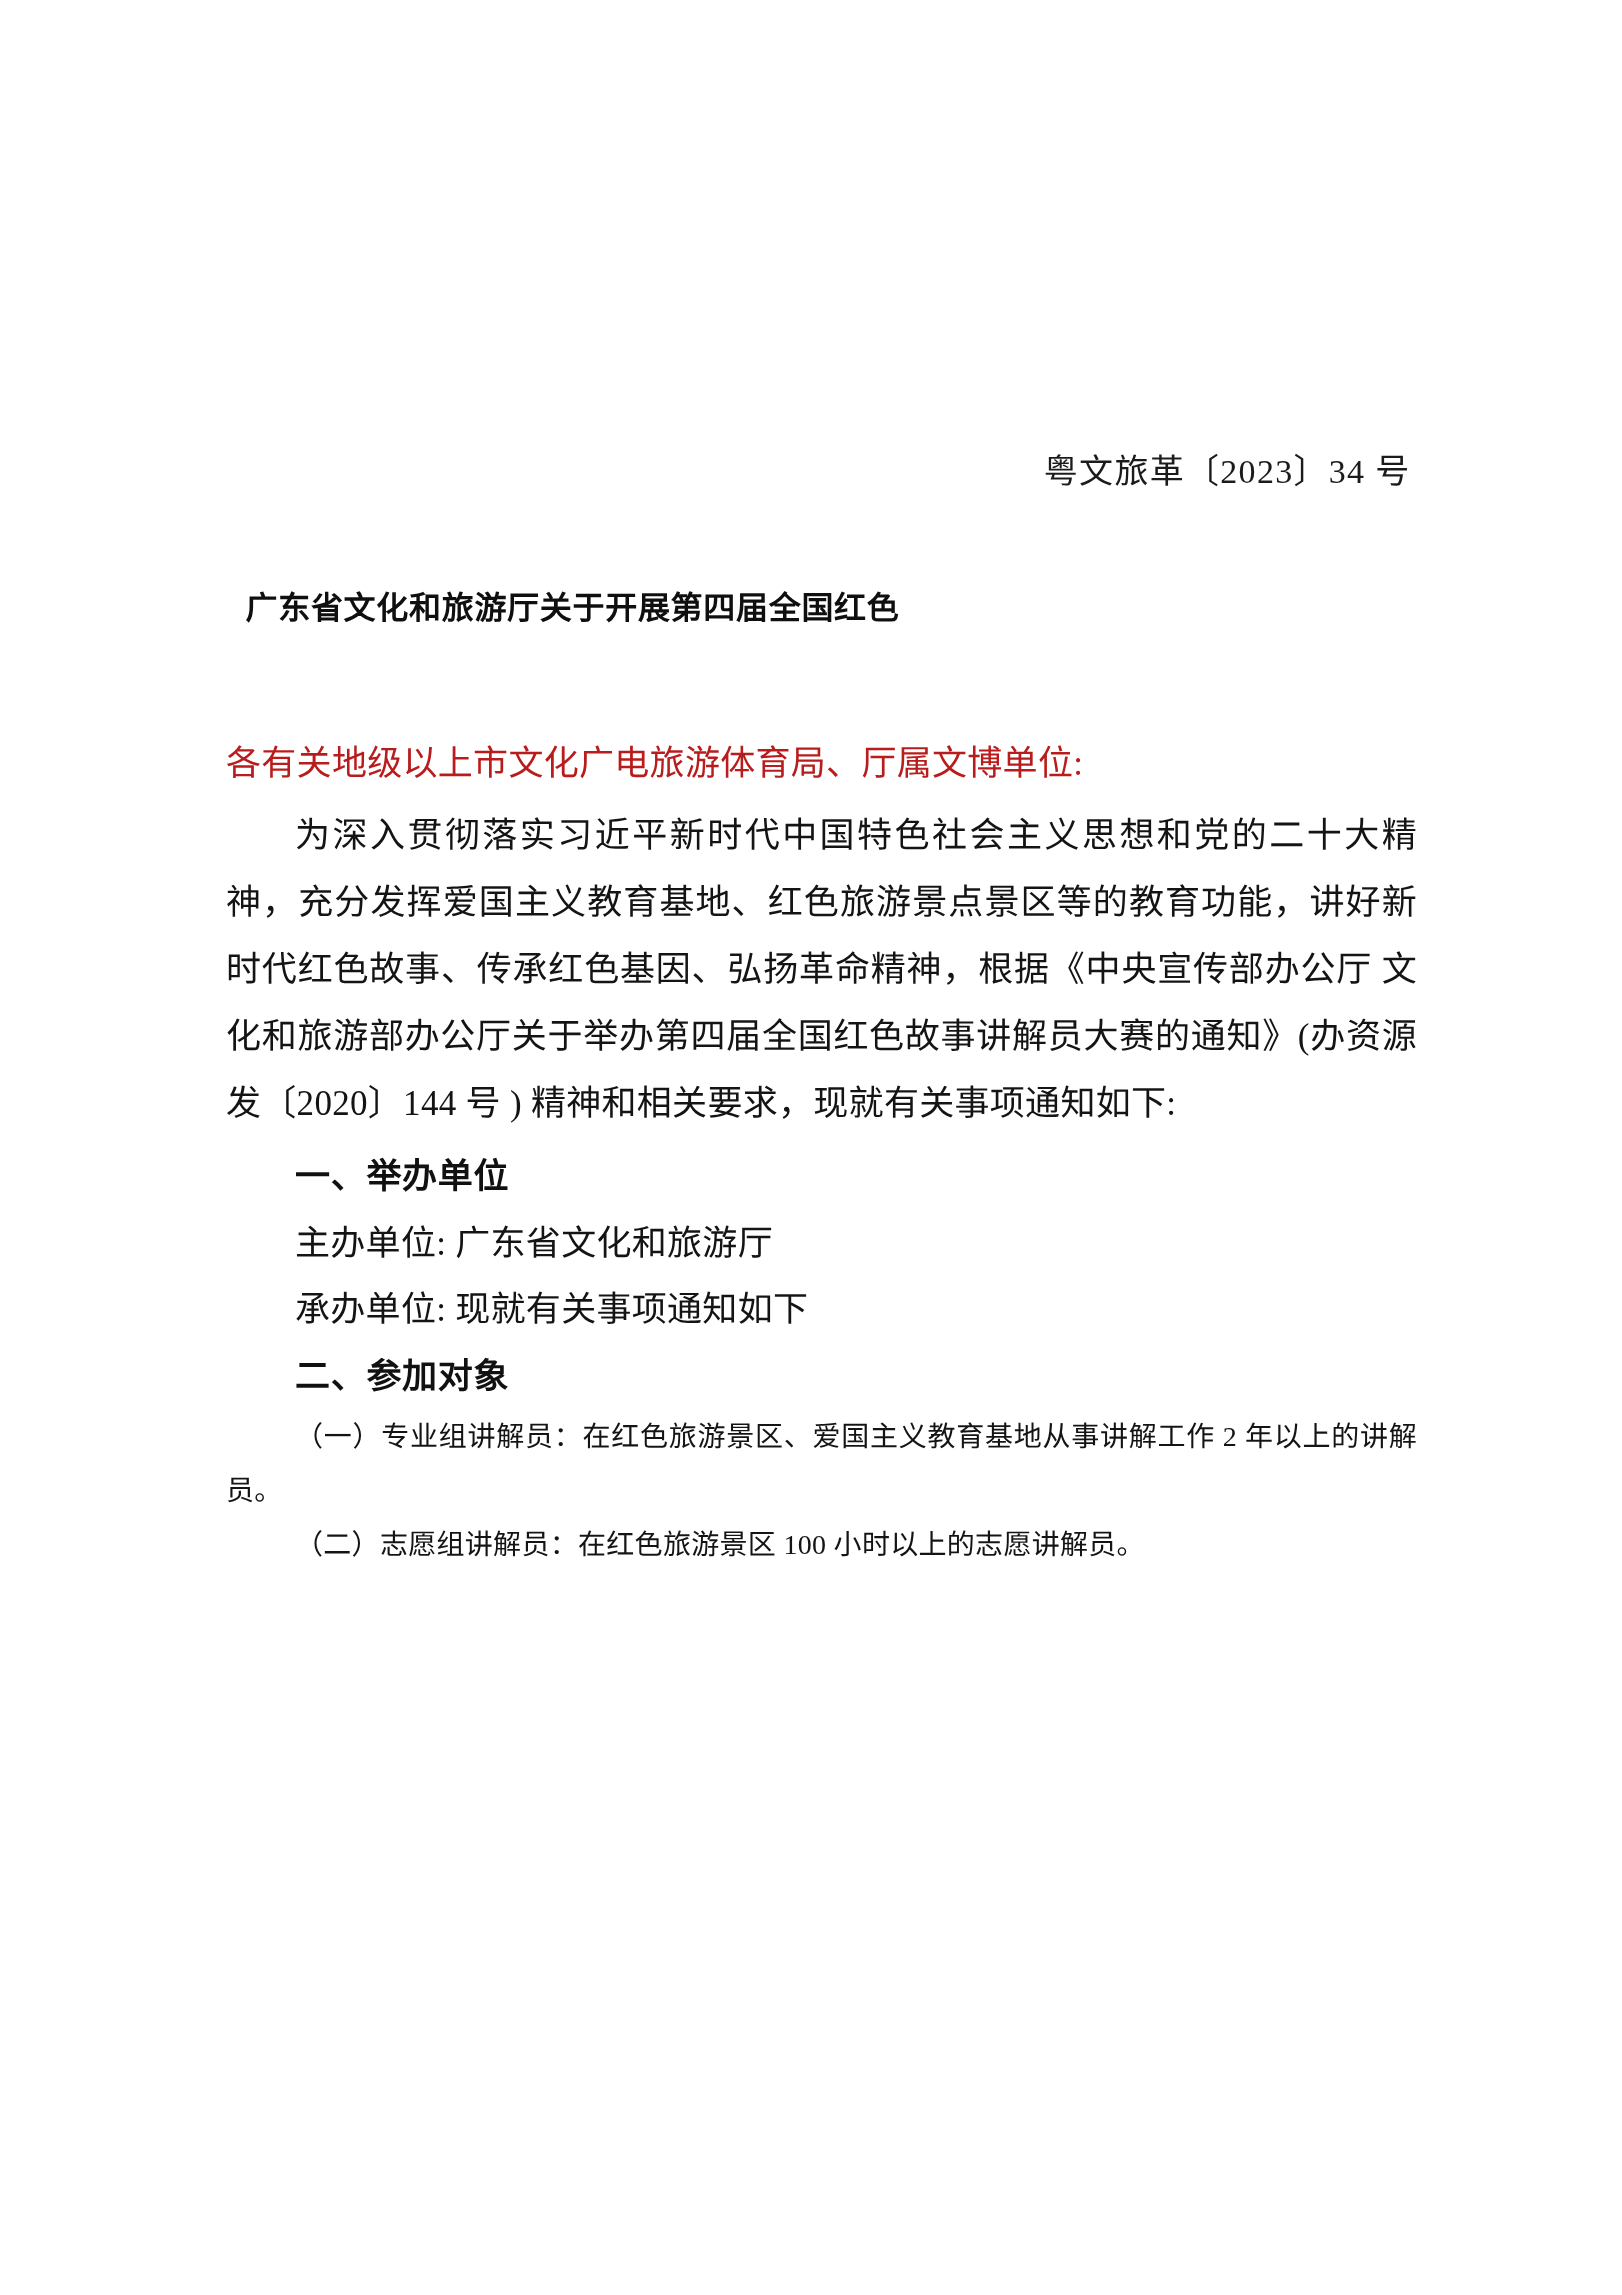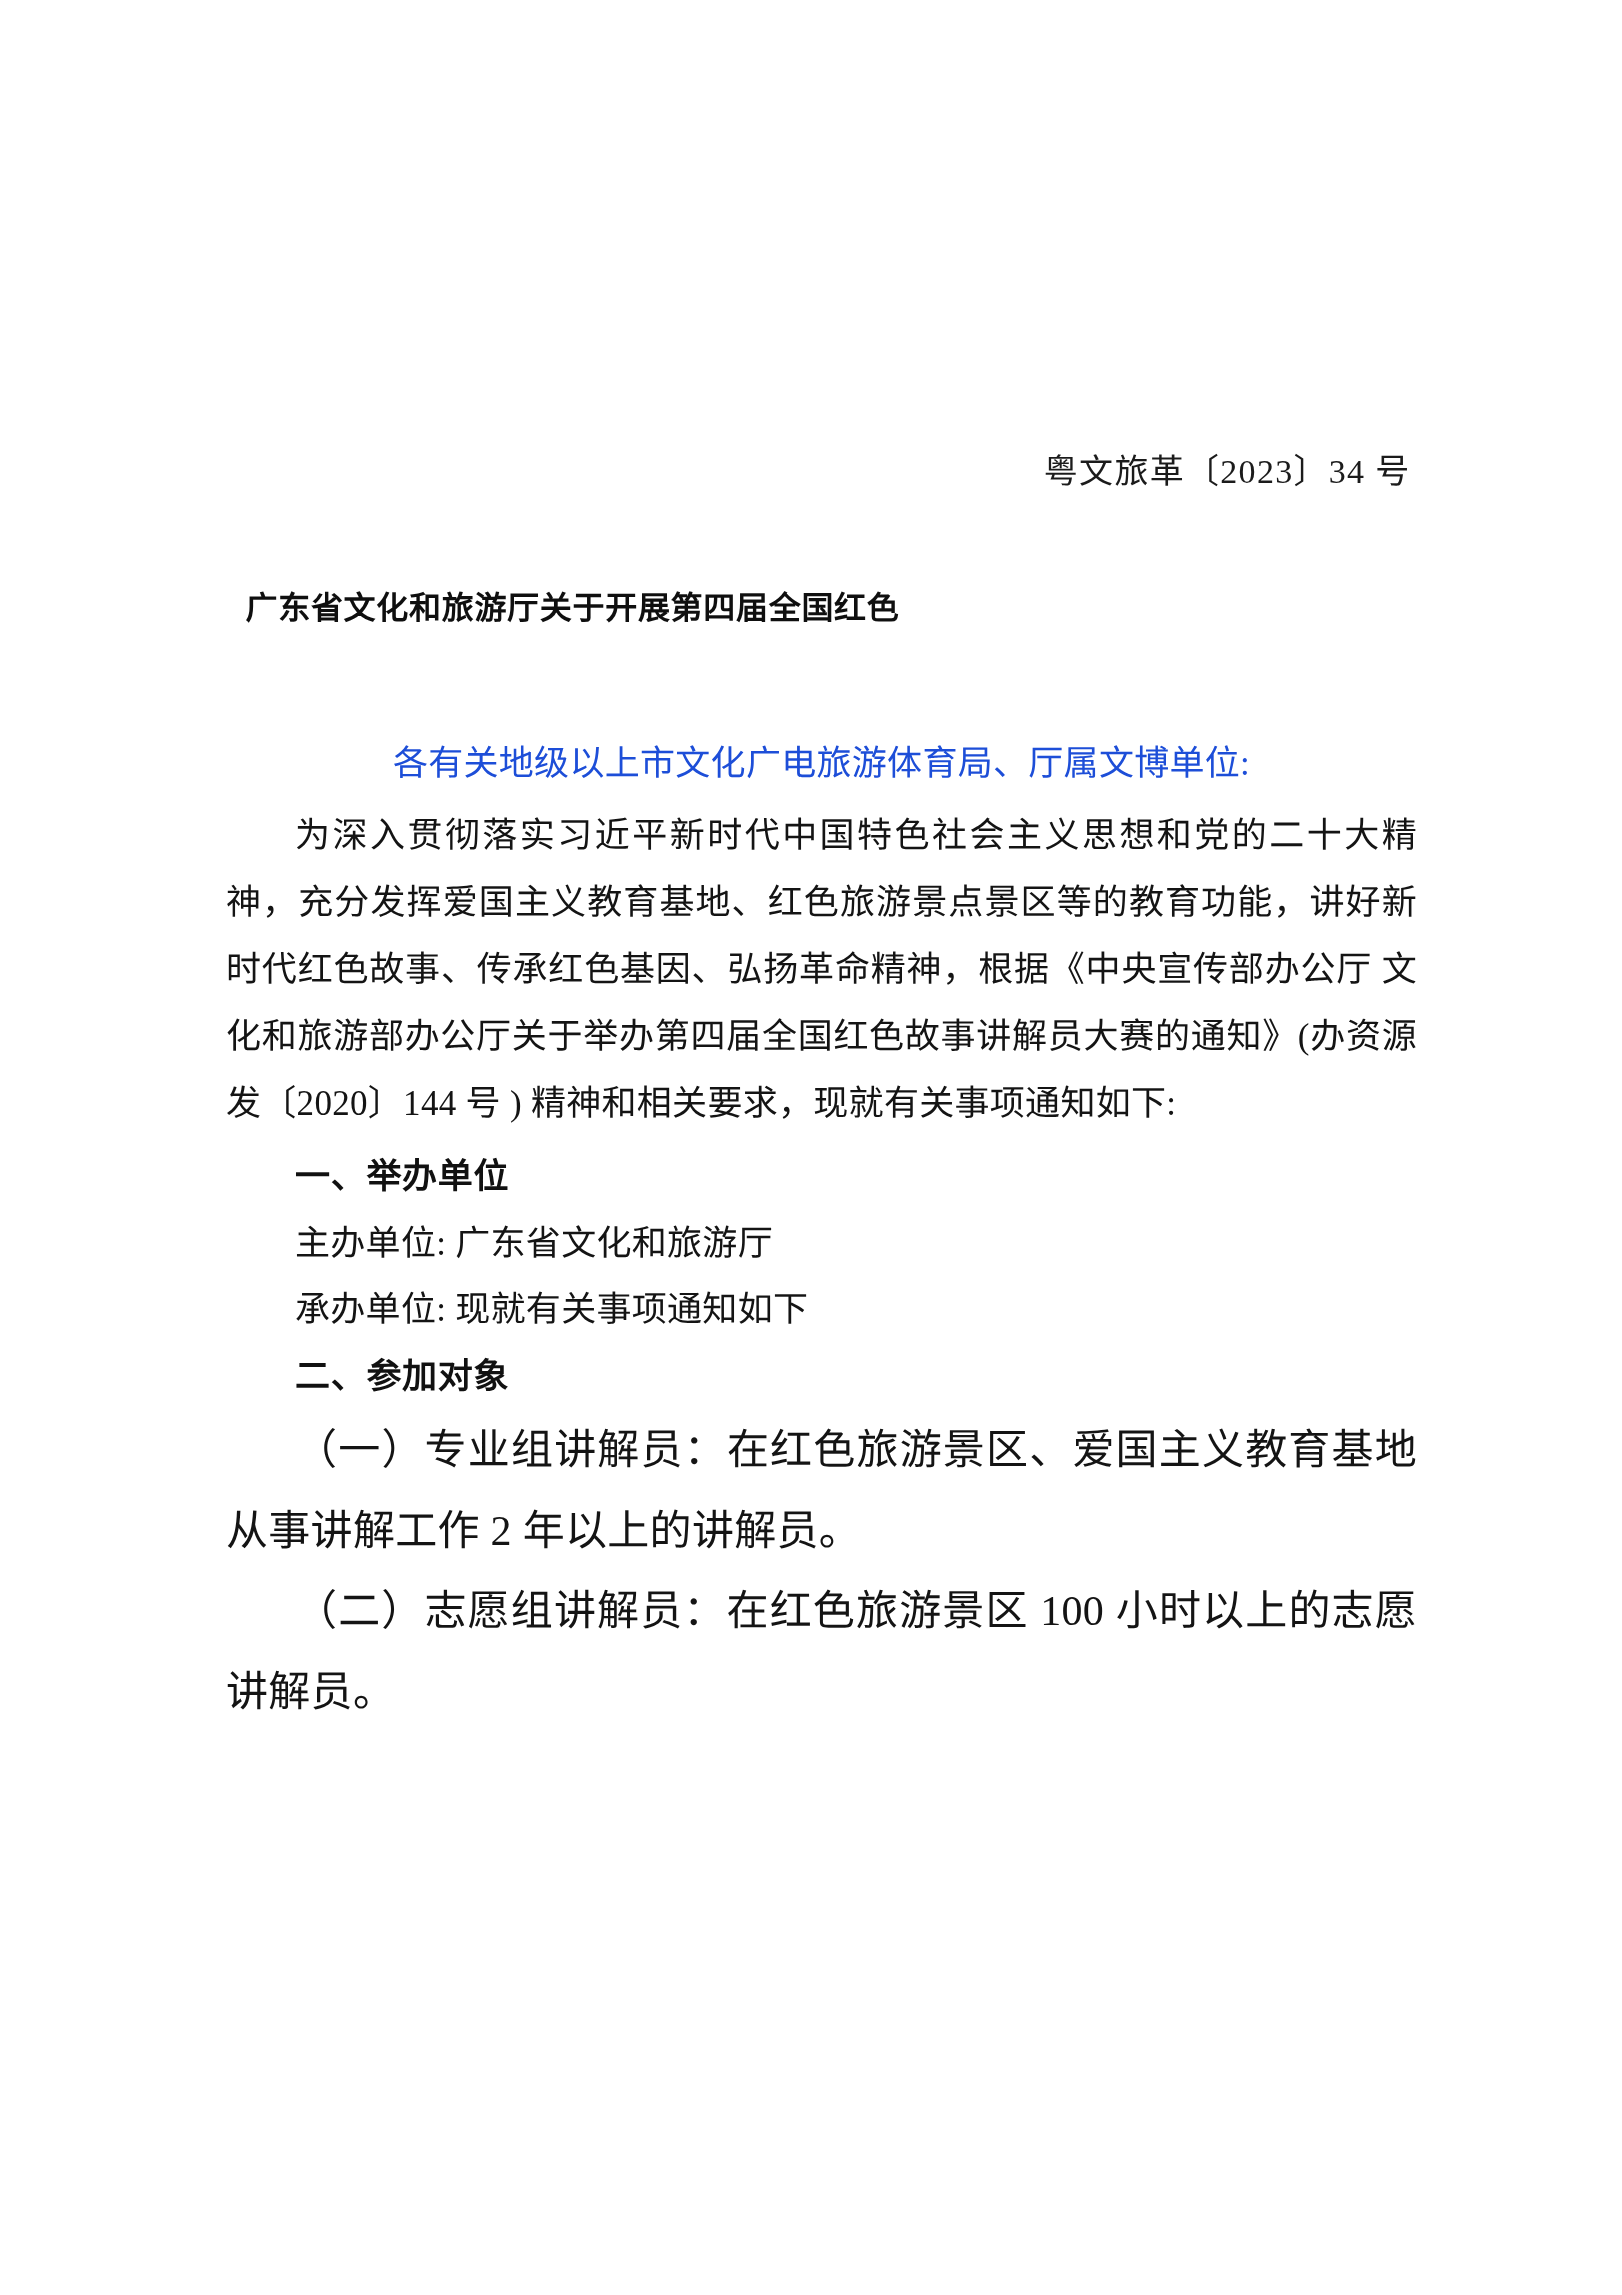--- a/index.html
+++ b/index.html
@@ -53,23 +53,22 @@
   }
   .doc-title .line {
     display: block;
     white-space: nowrap;
   }
 
   .salutation {
     font-size: 35px;
     line-height: 1.9;
     letter-spacing: 0.3px;
-    color: #1d4ed8;
+    color: #b91c1c;
     margin-bottom: 3.9px;
-    text-align: center;
   }
 
   p.body-para {
     font-size: 35px;
     line-height: 1.92;
     letter-spacing: 0.3px;
     color: #141414;
     margin: 0;
     text-align: justify;
     text-justify: inter-ideograph;
@@ -89,21 +88,21 @@
   .plain-line {
     font-size: 35px;
     line-height: 1.9;
     letter-spacing: 0.3px;
     color: #141414;
     text-indent: 69px;
     margin: 0;
   }
 
   .indent-para {
-    font-size: 42px;
+    font-size: 28px;
     line-height: 1.92;
     letter-spacing: 0.3px;
     color: #141414;
     margin: 0;
     text-align: justify;
     text-justify: inter-ideograph;
     text-indent: 69px;
   }
 
   .spacer-sm { height: 6.5px; }

